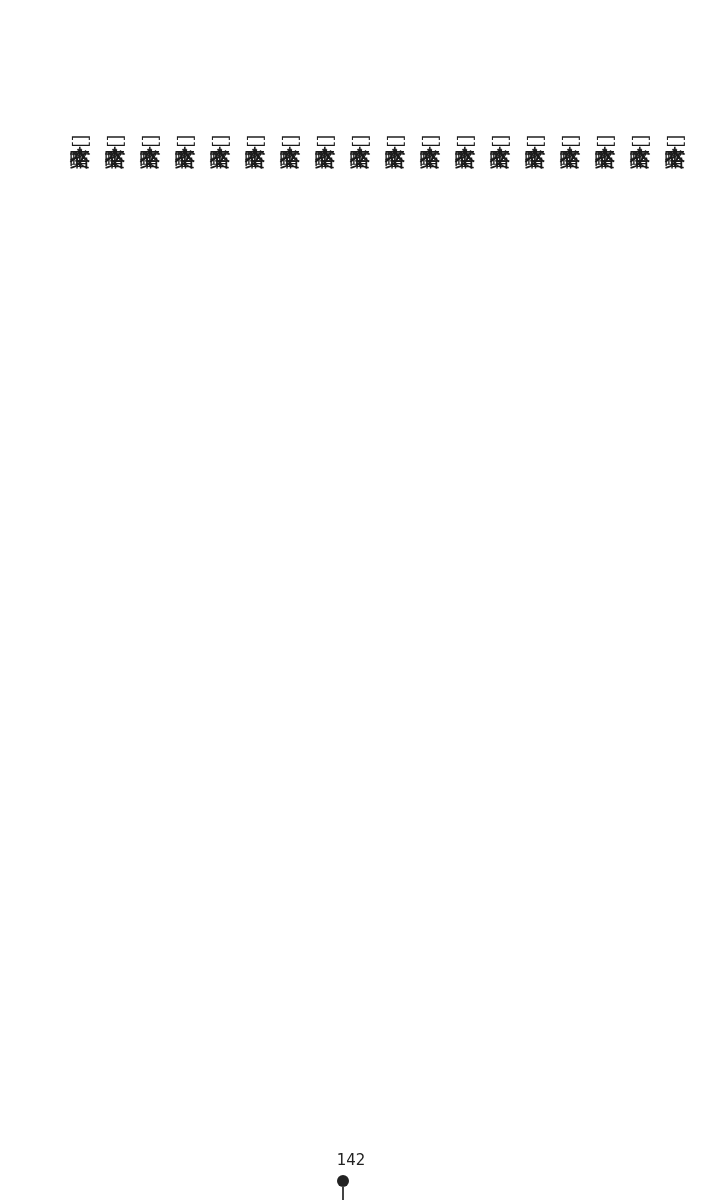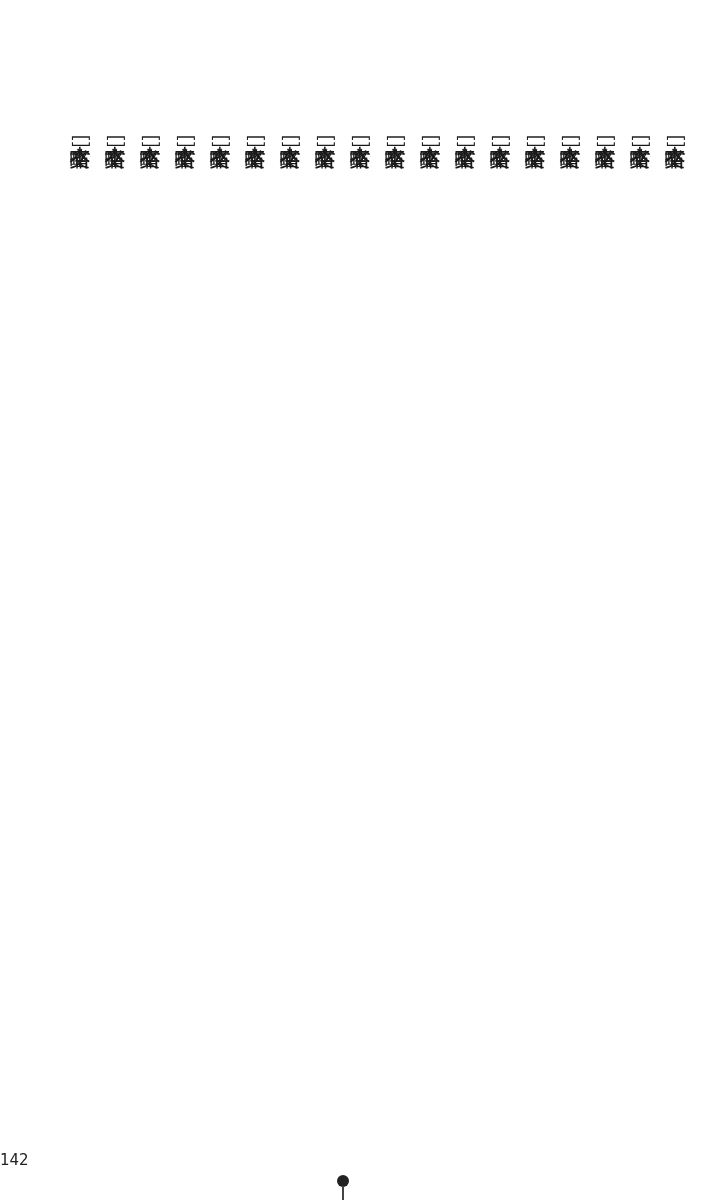--- a/index.html
+++ b/index.html
@@ -4,21 +4,21 @@
 <style>
   html, body { margin:0; padding:0; background:#ffffff; }
   body { width:702px; height:1200px; position:relative; overflow:hidden;
          font-family:"DejaVu Serif", serif; color:#1a1a1a; }
   .text-block {
     position:absolute; top:128px; right:10px; width:630px; height:860px;
     writing-mode:vertical-rl; font-size:21px; line-height:35px;
     letter-spacing:1px;
   }
   .column { display:block; margin:0; }
-  .folio { position:absolute; top:1151px; left:0; width:702px; text-align:left;
+  .folio { position:absolute; top:1151px; left:0; width:702px; text-align:center;
            font-family:"DejaVu Sans", sans-serif; font-size:15px; color:#222; }
   .ornament-dot { position:absolute; top:1175px; left:337px; width:12px; height:12px;
                   border-radius:50%; background:#222; }
   .ornament-line { position:absolute; top:1186px; left:342px; width:2px; height:14px; background:#444; }
 </style>
 </head>
 <body>
 
 <div class="text-block">
   <p class="column">［本文省略］</p>

